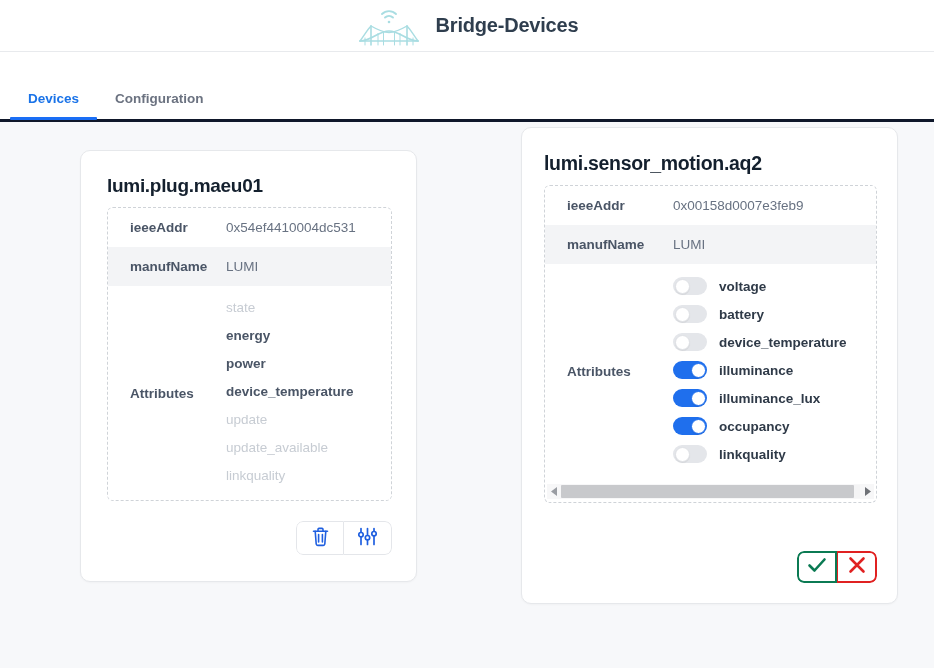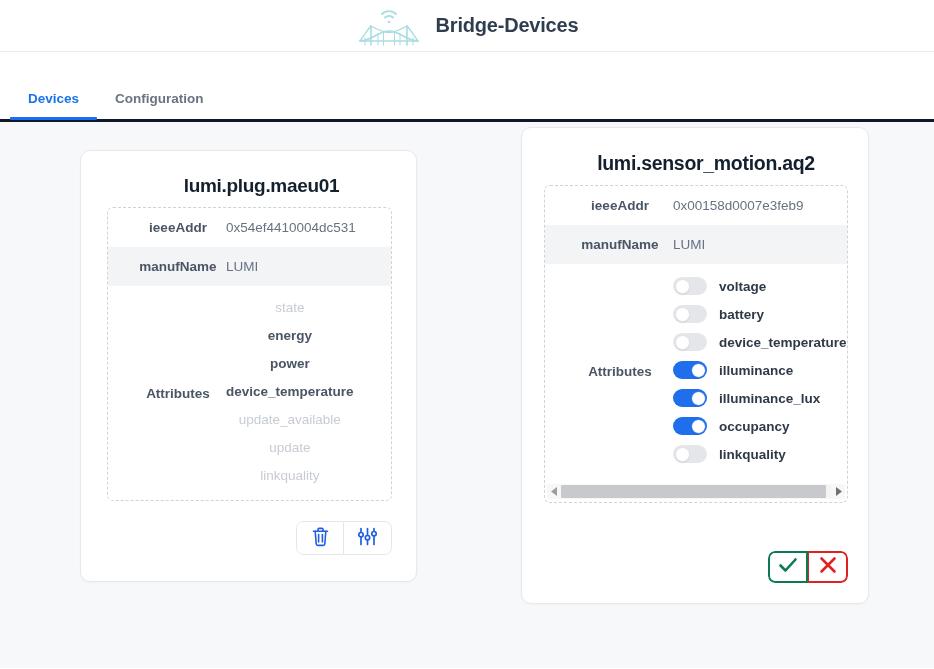--- a/index.html
+++ b/index.html
@@ -3,21 +3,21 @@
 <meta charset="utf-8">
 <style>
   * { box-sizing: border-box; }
   html, body {
     margin: 0; padding: 0;
     width: 934px; height: 669px;
     background: #ffffff;
     font-family: "Liberation Sans", sans-serif;
     -webkit-font-smoothing: antialiased;
   }
-  #app { position: relative; width: 934px; height: 669px; overflow: hidden; background:#ffffff;text-align:center; }
+  #app { position: relative; width: 934px; height: 669px; overflow: hidden; background:#ffffff; }
 
   
   .header {
     height: 52px;
     background:#ffffff;
     border-bottom: 1px solid #e8eaed;
     display:flex; align-items:center; justify-content:center;
     gap: 14px;
   }
   .brand-logo { width: 66px; height: 42px; display:block; }
@@ -58,21 +58,21 @@
   }
 
   .card {
     position: absolute;
     background:#ffffff;
     border: 1px solid #e6e8eb;
     border-radius: 10px;
     box-shadow: 0 1px 2px rgba(16,24,40,0.03);
   }
   #card-plug   { left: 80px;  top: 28px;  width: 337px; height: 432px; }
-  #card-motion { left: 521px; top: 5px;   width: 348px; height: 477px; }
+  #card-motion { left: 521px; top: 5px;   width: 377px; height: 477px; }
 
   .card-title {
     font-size: 19px; font-weight: bold; color:#14202e;
     letter-spacing: -0.3px;
     padding: 24px 0 10px 26px;
   }
   #card-motion .card-title { padding-left: 22px; font-size: 19.5px; }
 
   .attr-table {
     margin: 0 24px 0 26px;
@@ -241,22 +241,22 @@
           <div class="row-key">manufName</div>
           <div class="row-val">LUMI</div>
         </div>
         <div class="attrs-row">
           <div class="attrs-key">Attributes</div>
           <div class="attrs-list">
             <div class="attr-item muted">state</div>
             <div class="attr-item">energy</div>
             <div class="attr-item">power</div>
             <div class="attr-item">device_temperature</div>
+            <div class="attr-item muted">update</div>
             <div class="attr-item muted">update_available</div>
-            <div class="attr-item muted">update</div>
             <div class="attr-item muted">linkquality</div>
           </div>
         </div>
       </div>
 
       <div class="btn-group" id="plug-actions">
         <div class="icon-btn">
           <span>
             <svg width="19" height="21" viewBox="0 0 19 21" fill="none" stroke="#1f5fe0" stroke-width="1.6" stroke-linecap="round" stroke-linejoin="round">
               <path d="M2.5 5.2 H16.5"></path>

